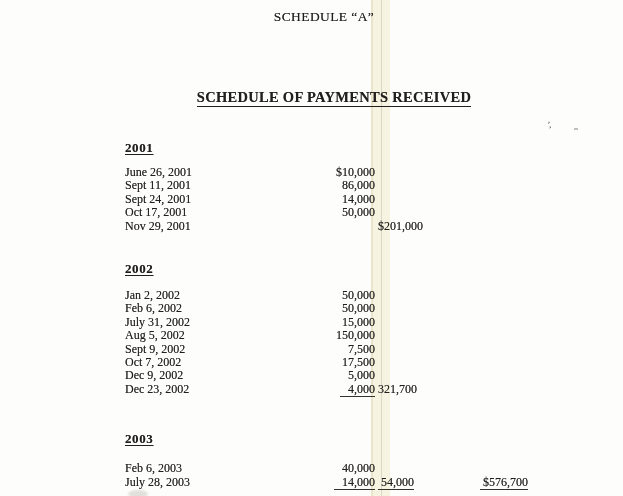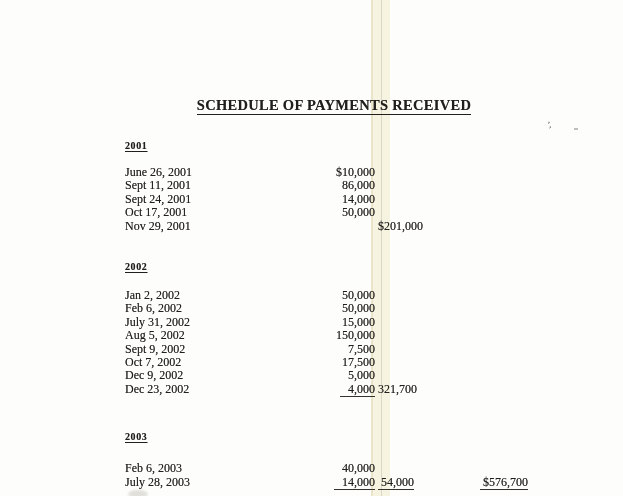--- a/index.html
+++ b/index.html
@@ -19,29 +19,29 @@
   }
   .fold-band::after{
     content:"";position:absolute;left:8px;top:0;width:1px;height:100%;
     background:rgba(150,148,135,.28);
   }
   .schedule-label{
     position:absolute;top:9px;left:224px;width:200px;
     text-align:center;font-size:13.5px;letter-spacing:.4px;white-space:nowrap;
   }
   .doc-title-wrap{
-    position:absolute;top:96px;left:184px;width:300px;text-align:center;white-space:nowrap;
+    position:absolute;top:88px;left:184px;width:300px;text-align:center;white-space:nowrap;
   }
   .doc-title{
     font-weight:bold;font-size:14.5px;letter-spacing:.3px;
     border-bottom:1.6px solid #211f1c;padding-bottom:1px;
   }
   .year{
     position:absolute;left:125px;
-    font-weight:bold;font-size:10px;letter-spacing:.6px;
+    font-weight:bold;font-size:13px;letter-spacing:.6px;
     text-decoration:underline;text-underline-offset:2px;
     white-space:nowrap;
     text-align:center;
   }
   .rows{position:absolute;left:0;width:623px;}
   .row{position:relative;width:100%;}
   .cell{position:absolute;top:0;font-size:12px;white-space:nowrap;line-height:13px;}
   .cell-date{left:125px;}
   .cell-amt{left:260px;width:115px;text-align:right;}
   .cell-sub{left:378px;width:78px;text-align:left;}
@@ -59,20 +59,21 @@
     background:rgba(190,188,180,.45);border-radius:50%;filter:blur(1px);
   }
 </style>
 </head>
 <body>
 
 <div class="page">
 
   <div class="fold-band"></div>
 
+  <div class="schedule-label">SCHEDULE “A”</div>
 
   <div class="doc-title-wrap">
     <span class="doc-title">SCHEDULE OF PAYMENTS RECEIVED</span>
   </div>
 
   <div id="sections-root">
       <div class="year" style="top: 140px;">2001</div>
       <div class="rows" style="top: 166px;">
         <div class="row" style="height: 13.4px;">
           <span class="cell cell-date"><span>June 26, 2001</span></span>

